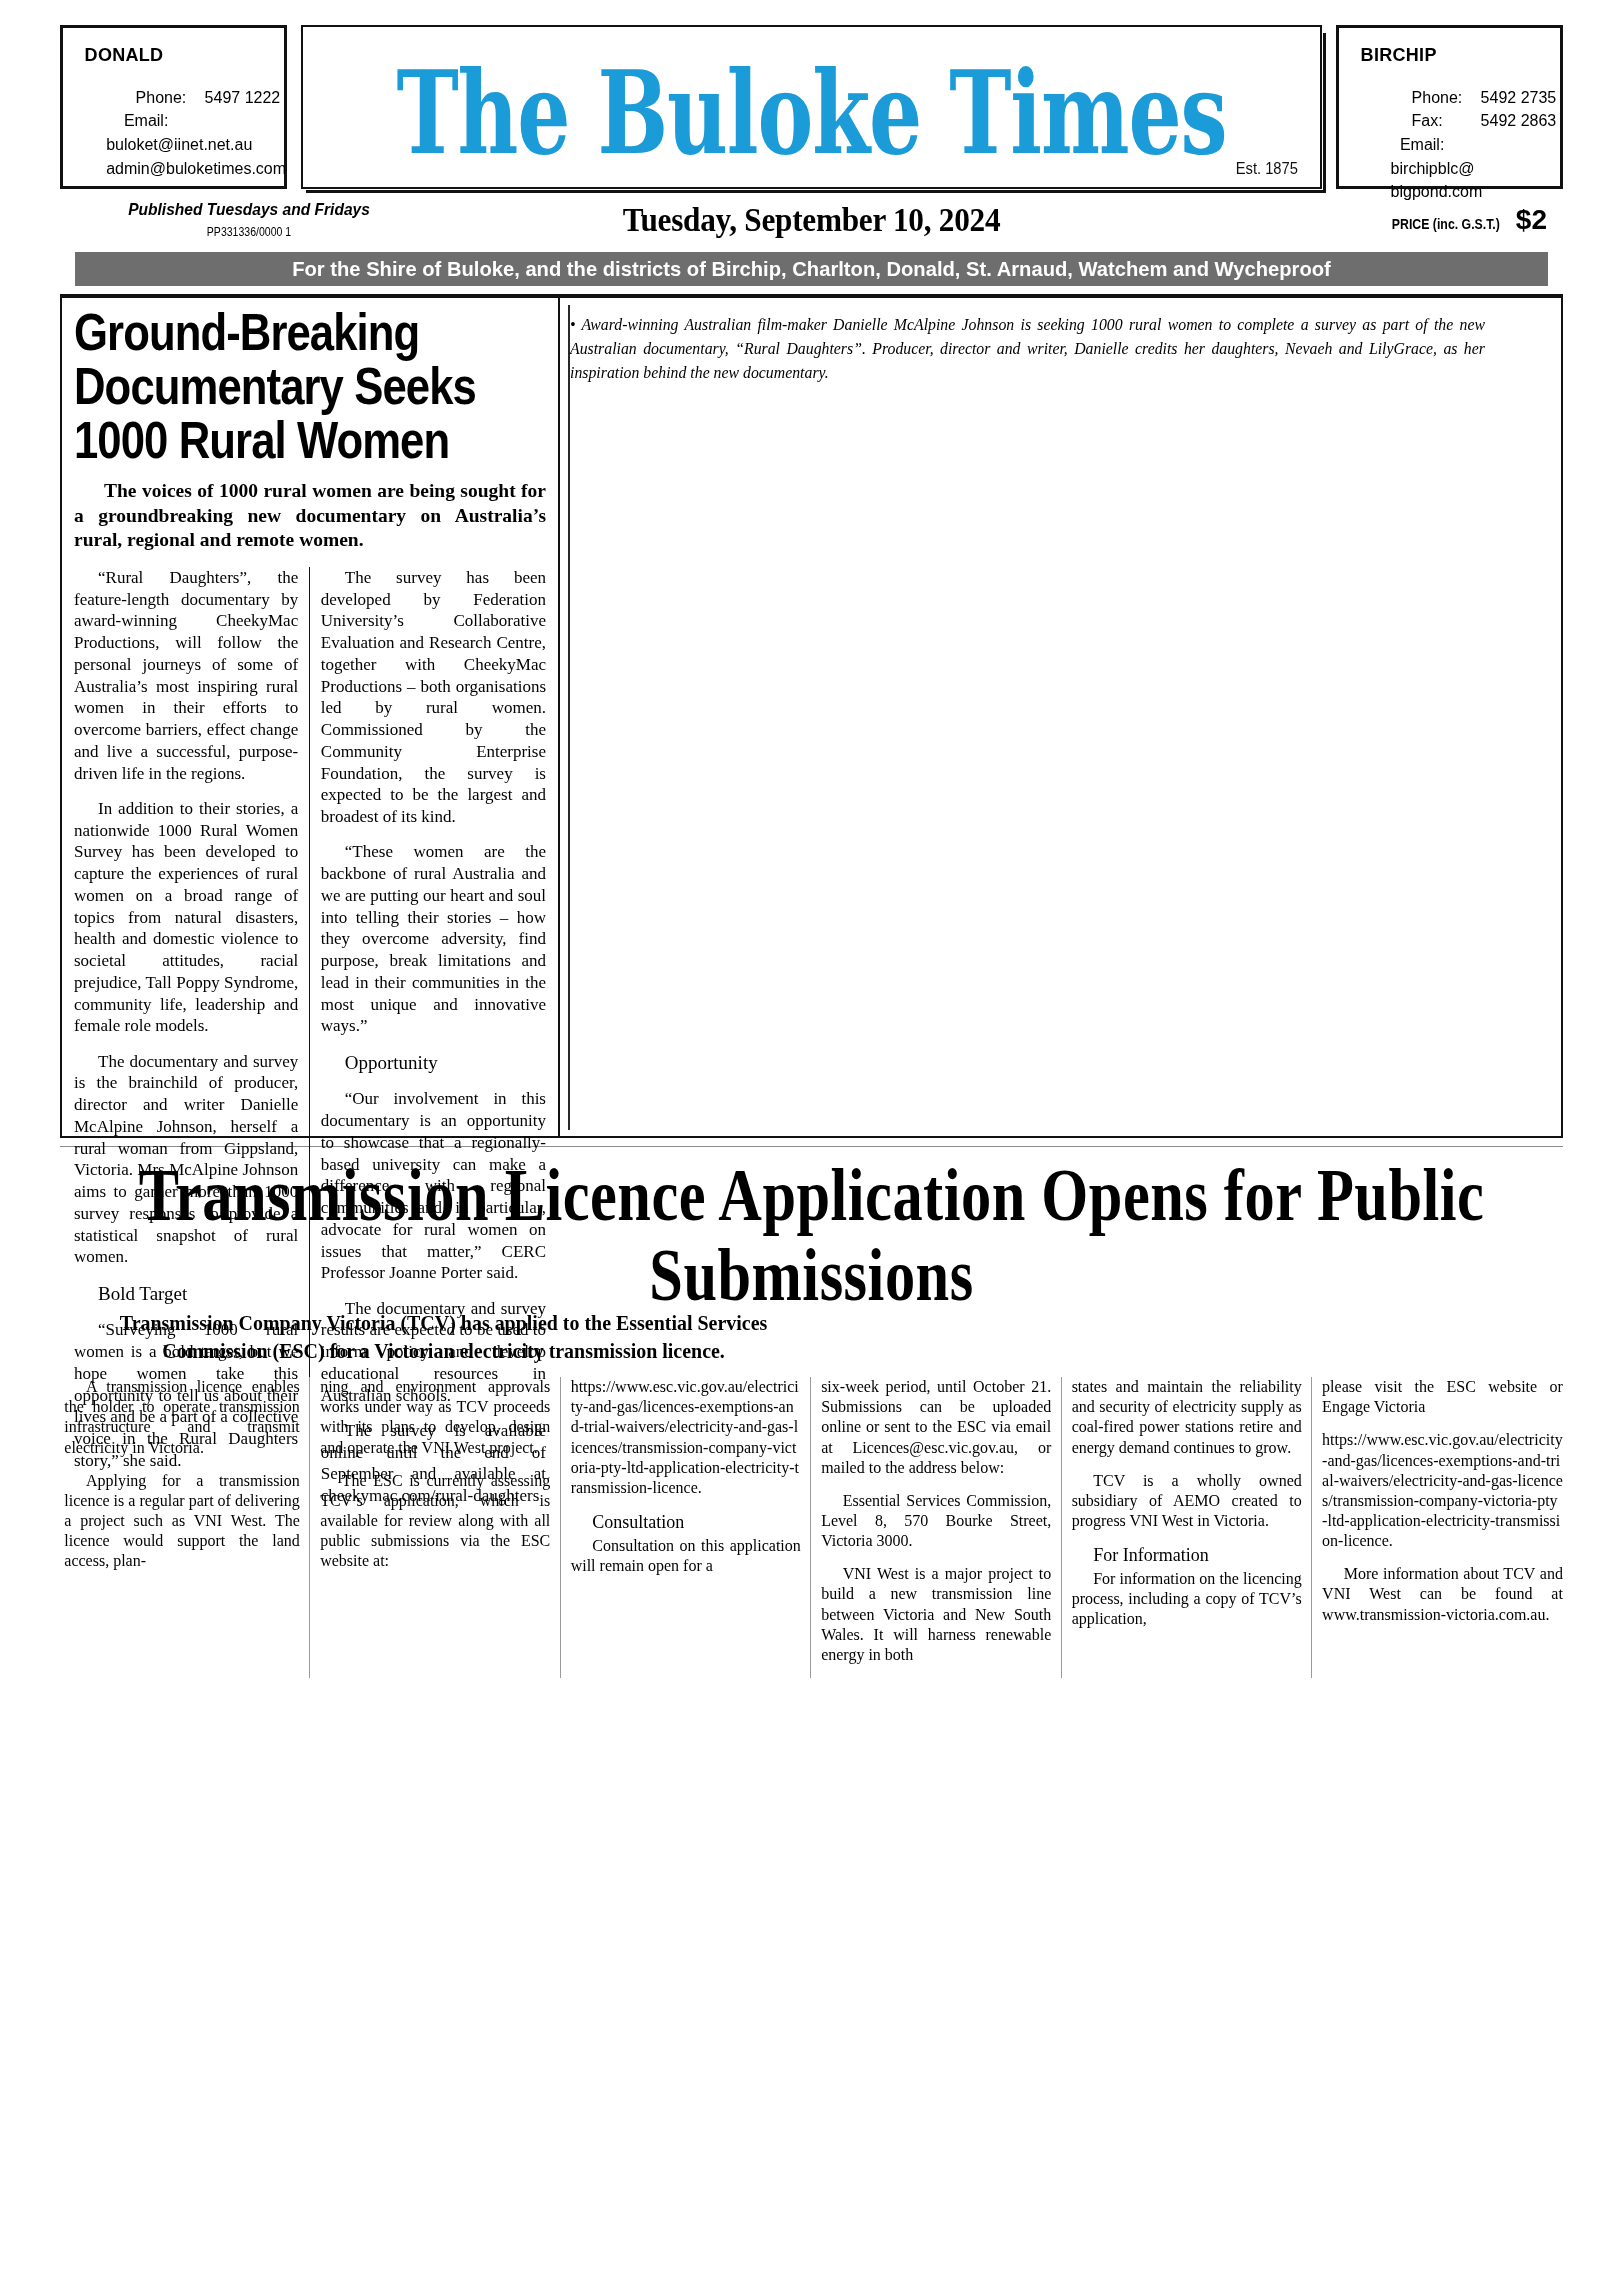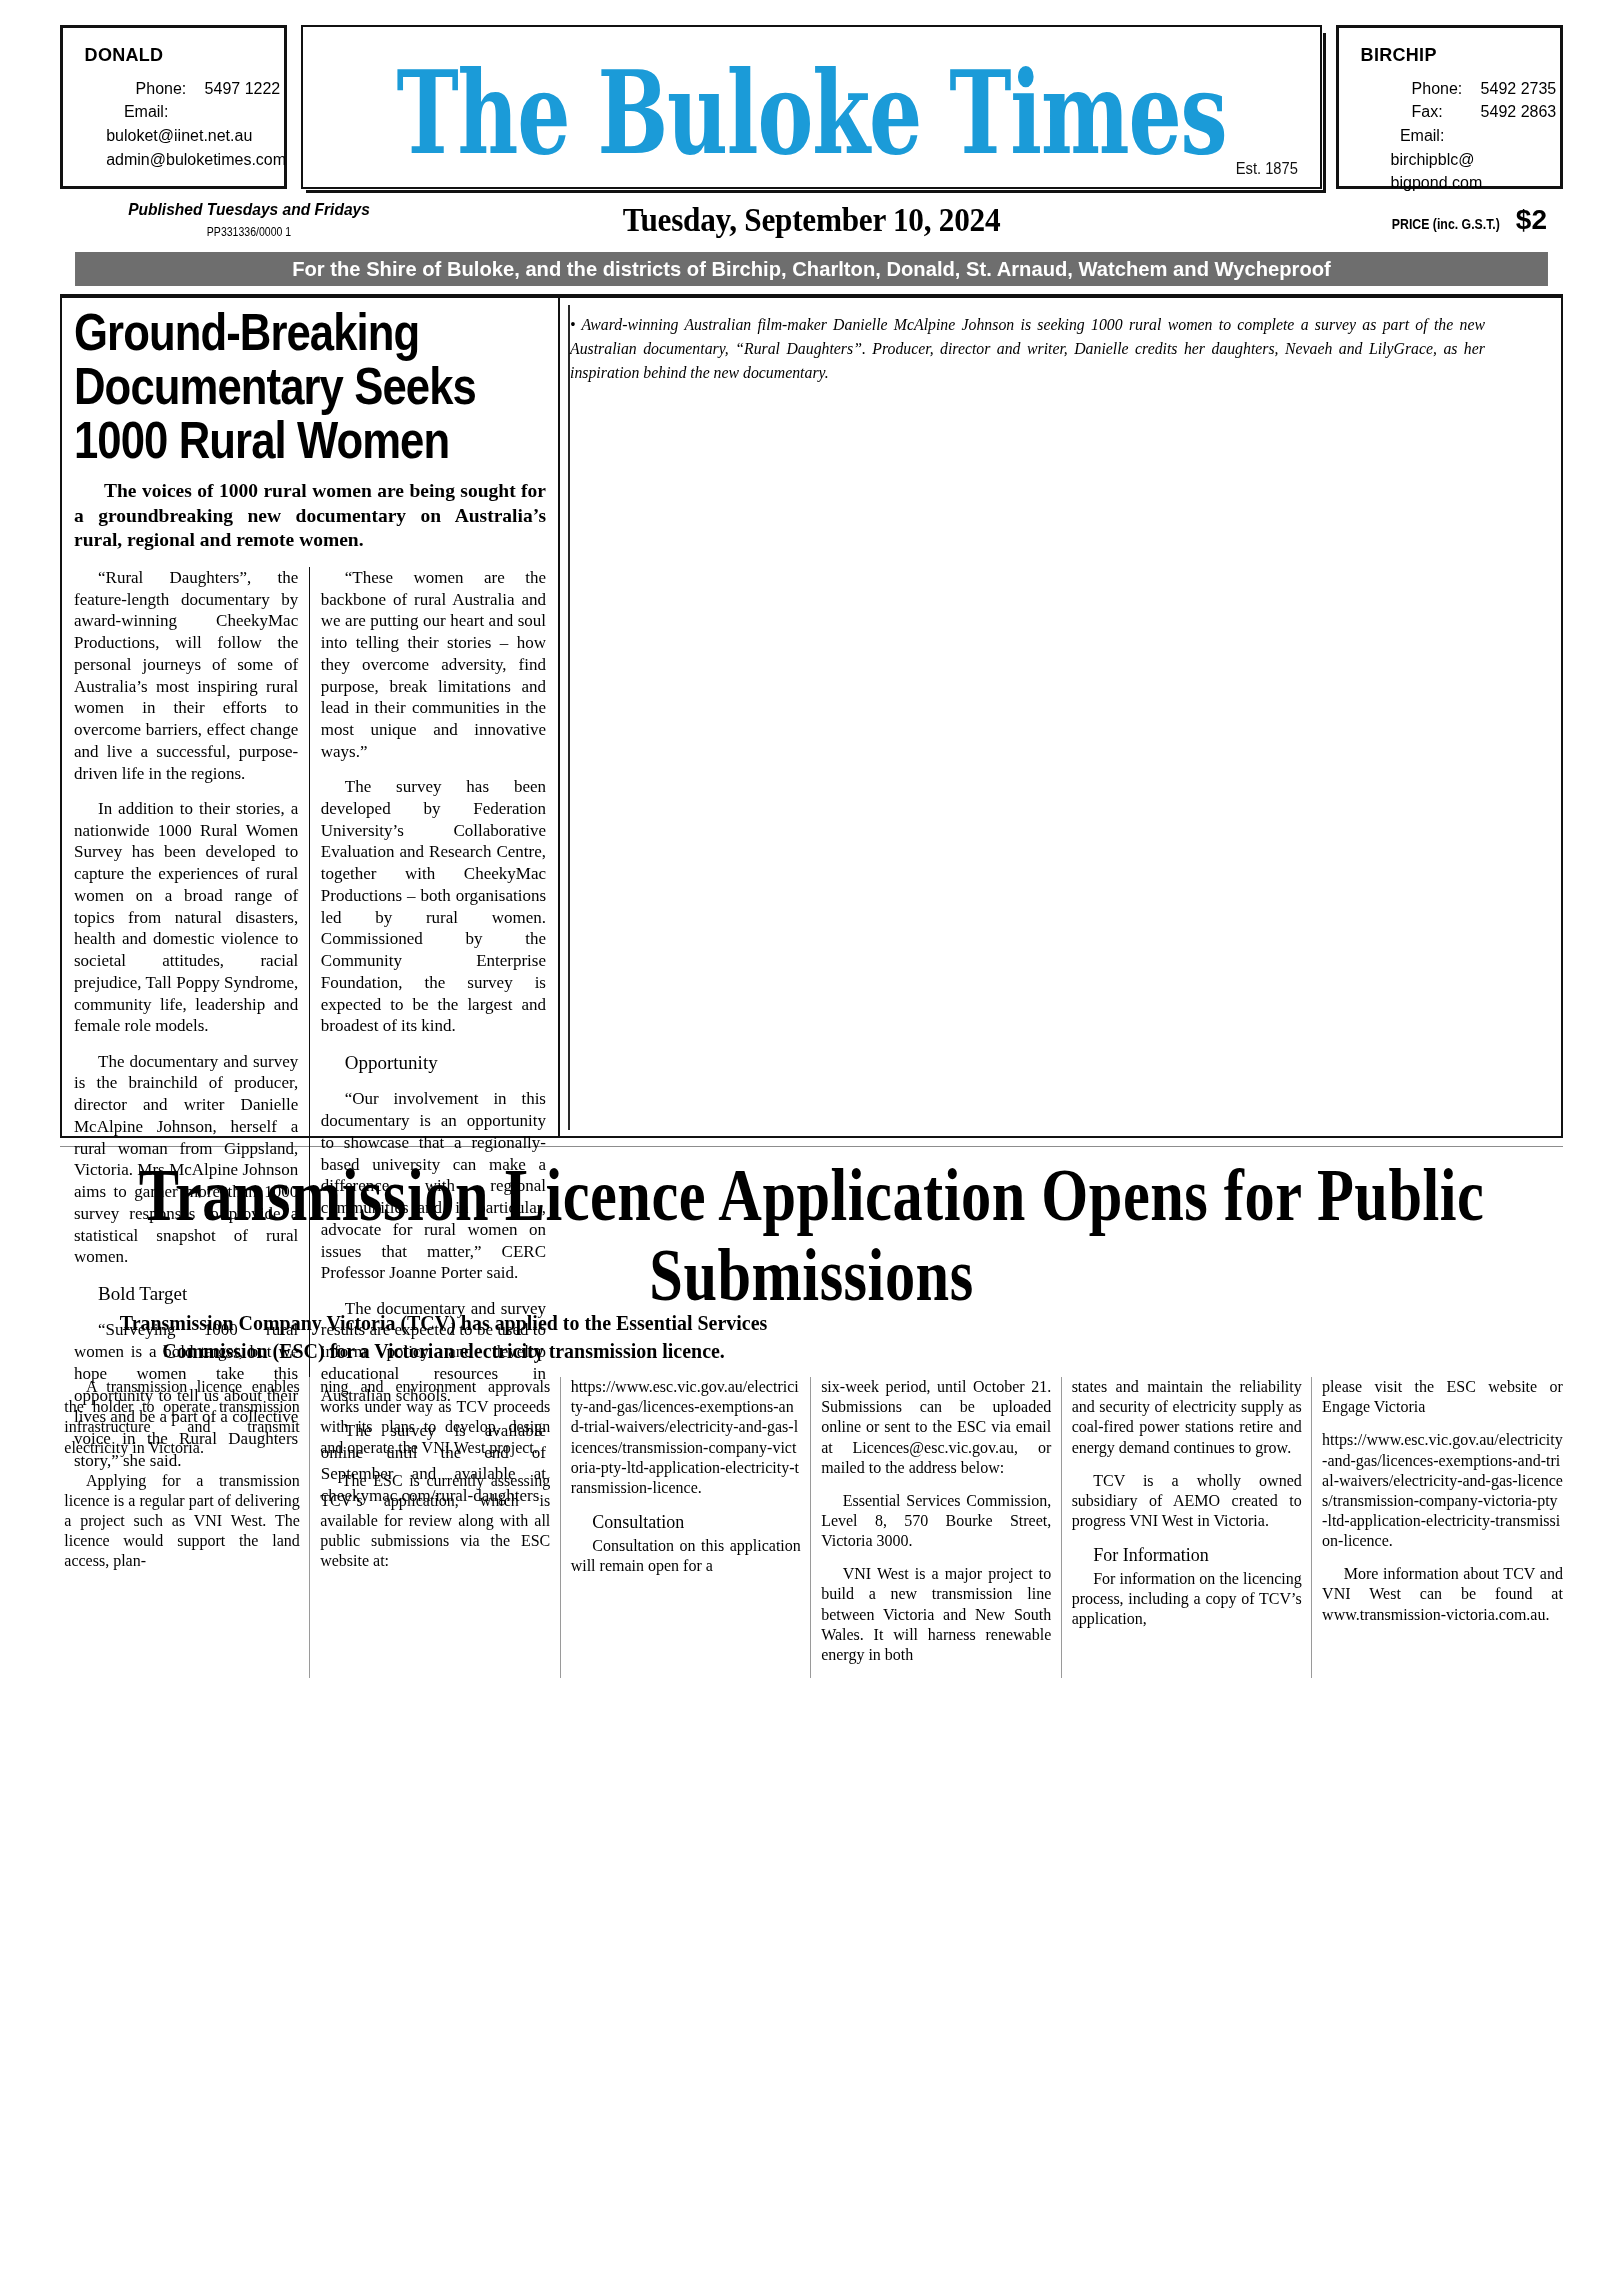--- a/index.html
+++ b/index.html
@@ -40,21 +40,21 @@
     padding: 14px 12px 5.4px 21.6px;
     font-family: "Liberation Sans", sans-serif;
     font-size: 16px;
     line-height: 1.48;
     background: #fff;
   }
   .contact-box .town {
     font-weight: bold;
     font-size: 18px;
     letter-spacing: 0.3px;
-    margin-bottom: 8px;
+    margin-bottom: 17px;
   }
   .contact-row {
     padding-left: 16px;
     white-space: nowrap;
     margin-left: 35px;
   }
   .contact-row .lbl { display: inline-block; min-width: 69px; }
   .contact-row.fax .lbl { min-width: 69px; }
   .contact-email-label { padding-left: 4.3px; }
   .contact-email { padding-left: 21.6px; white-space: nowrap; }
@@ -504,22 +504,22 @@
 
       <div class="a1-cols">
         <div class="a1-col first">
           <p>“Rural Daughters”, the feature-length documentary by award-winning CheekyMac Productions, will follow the personal journeys of some of Australia’s most inspiring rural women in their efforts to overcome barriers, effect change and live a successful, purpose-driven life in the regions.</p>
           <p>In addition to their stories, a nationwide 1000 Rural Women Survey has been developed to capture the experiences of rural women on a broad range of topics from natural disasters, health and domestic violence to societal attitudes, racial prejudice, Tall Poppy Syndrome, community life, leadership and female role models.</p>
           <p>The documentary and survey is the brainchild of producer, director and writer Danielle McAlpine Johnson, herself a rural woman from Gippsland, Victoria. Mrs McAlpine Johnson aims to garner more than 1000 survey responses to provide a statistical snapshot of rural women.</p>
           <p class="sub-head">Bold Target</p>
           <p>“Surveying 1000 rural women is a bold target, but we hope women take this opportunity to tell us about their lives and be a part of a collective voice in the Rural Daughters story,” she said.</p>
         </div>
         <div class="a1-col second">
+          <p>The survey has been developed by Federation University’s Collaborative Evaluation and Research Centre, together with CheekyMac Productions – both organisations led by rural women. Commissioned by the Community Enterprise Foundation, the survey is expected to be the largest and broadest of its kind.</p>
           <p>“These women are the backbone of rural Australia and we are putting our heart and soul into telling their stories – how they overcome adversity, find purpose, break limitations and lead in their communities in the most unique and innovative ways.”</p>
-          <p>The survey has been developed by Federation University’s Collaborative Evaluation and Research Centre, together with CheekyMac Productions – both organisations led by rural women. Commissioned by the Community Enterprise Foundation, the survey is expected to be the largest and broadest of its kind.</p>
           <p class="sub-head">Opportunity</p>
           <p>“Our involvement in this documentary is an opportunity to showcase that a regionally-based university can make a difference with regional communities and, in particular, advocate for rural women on issues that matter,” CERC Professor Joanne Porter said.</p>
           <p>The documentary and survey results are expected to be used to inform policy and develop educational resources in Australian schools.</p>
           <p>The survey is available online until the end of September and available at cheekymac.com/rural-daughters</p>
         </div>
       </div>
     </div>
 
     <div class="a1-right">
       <div class="photo-frame">

